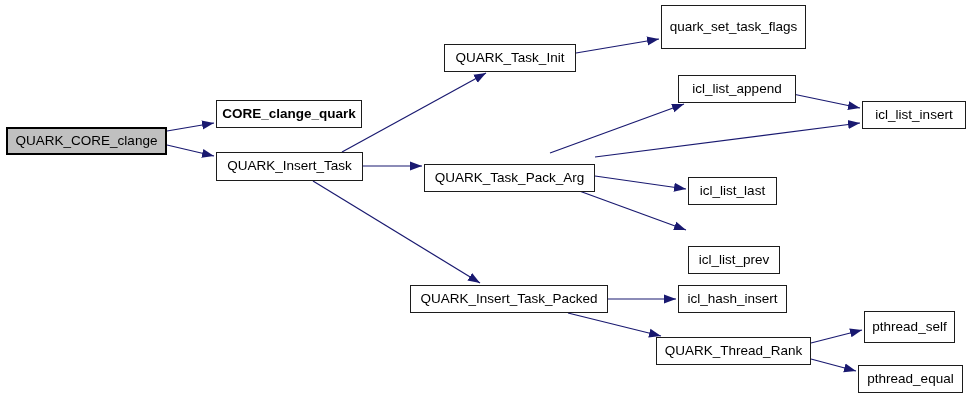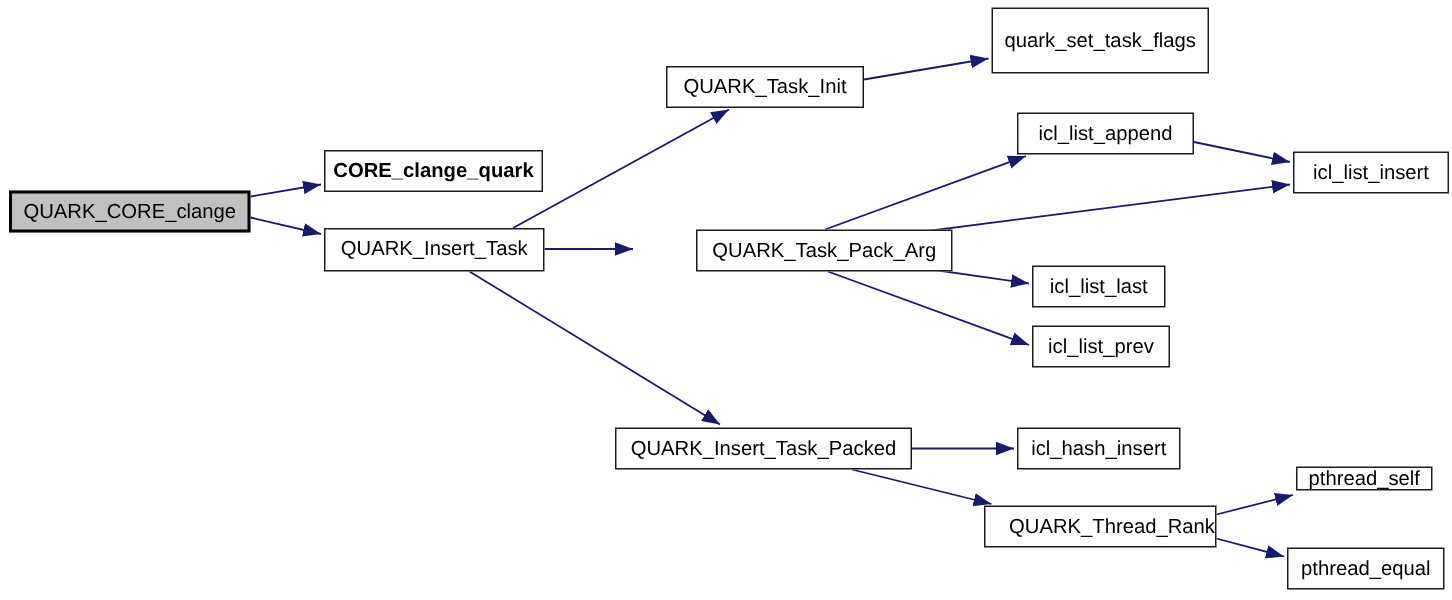--- a/index.html
+++ b/index.html
@@ -21,21 +21,21 @@
     top: 0;
     width: 968px;
     height: 400px;
   }
   .node {
     position: absolute;
     box-sizing: border-box;
     background: #ffffff;
     border: 1px solid #1c1c1c;
     display: flex;
-    flex-direction: column;
+    flex-direction: row;
     align-items: center;
     justify-content: center;
     font-size: 13.5px;
     line-height: 1.25;
     color: #000000;
     text-align: center;
     white-space: nowrap;
     cursor: pointer;
   }
   .node.highlight {
@@ -85,41 +85,41 @@
       </div>
       <div class="node" style="left: 444px; top: 44px; width: 132px; height: 28px;">
         <span>QUARK_Task_Init</span>
       </div>
       <div class="node" style="left: 661px; top: 5px; width: 145px; height: 44px;">
         <span>quark_set_task_flags</span>
       </div>
       <div class="node" style="left: 678px; top: 75px; width: 118px; height: 28px;">
         <span>icl_list_append</span>
       </div>
-      <div class="node" style="left: 424px; top: 153px; width: 171px; height: 28px; margin-left: 40px;">
+      <div class="node" style="left: 424px; top: 164px; width: 171px; height: 28px;">
         <span>QUARK_Task_Pack_Arg</span>
       </div>
       <div class="node" style="left: 862px; top: 101px; width: 104px; height: 28px;">
         <span>icl_list_insert</span>
       </div>
       <div class="node" style="left: 688px; top: 177px; width: 89px; height: 28px;">
         <span>icl_list_last</span>
       </div>
-      <div class="node" style="left: 688px; top: 217px; width: 92px; height: 28px;">
+      <div class="node" style="left: 688px; top: 246px; width: 92px; height: 28px;">
         <span>icl_list_prev</span>
       </div>
       <div class="node" style="left: 410px; top: 285px; width: 198px; height: 28px;">
         <span>QUARK_Insert_Task_Packed</span>
       </div>
       <div class="node" style="left: 678px; top: 285px; width: 109px; height: 28px;">
         <span>icl_hash_insert</span>
       </div>
-      <div class="node" style="left: 656px; top: 337px; width: 155px; height: 28px; align-items: flex-end;">
+      <div class="node" style="left: 656px; top: 337px; width: 155px; height: 28px;">
         <span>QUARK_Thread_Rank</span>
       </div>
-      <div class="node" style="left: 864px; top: 311px; width: 91px; height: 16px;">
+      <div class="node" style="left: 864px; top: 311px; width: 91px; height: 32px;">
         <span>pthread_self</span>
       </div>
       <div class="node" style="left: 858px; top: 365px; width: 105px; height: 28px;">
         <span>pthread_equal</span>
       </div>
     </div>
 </div>
 
 </body></html>

